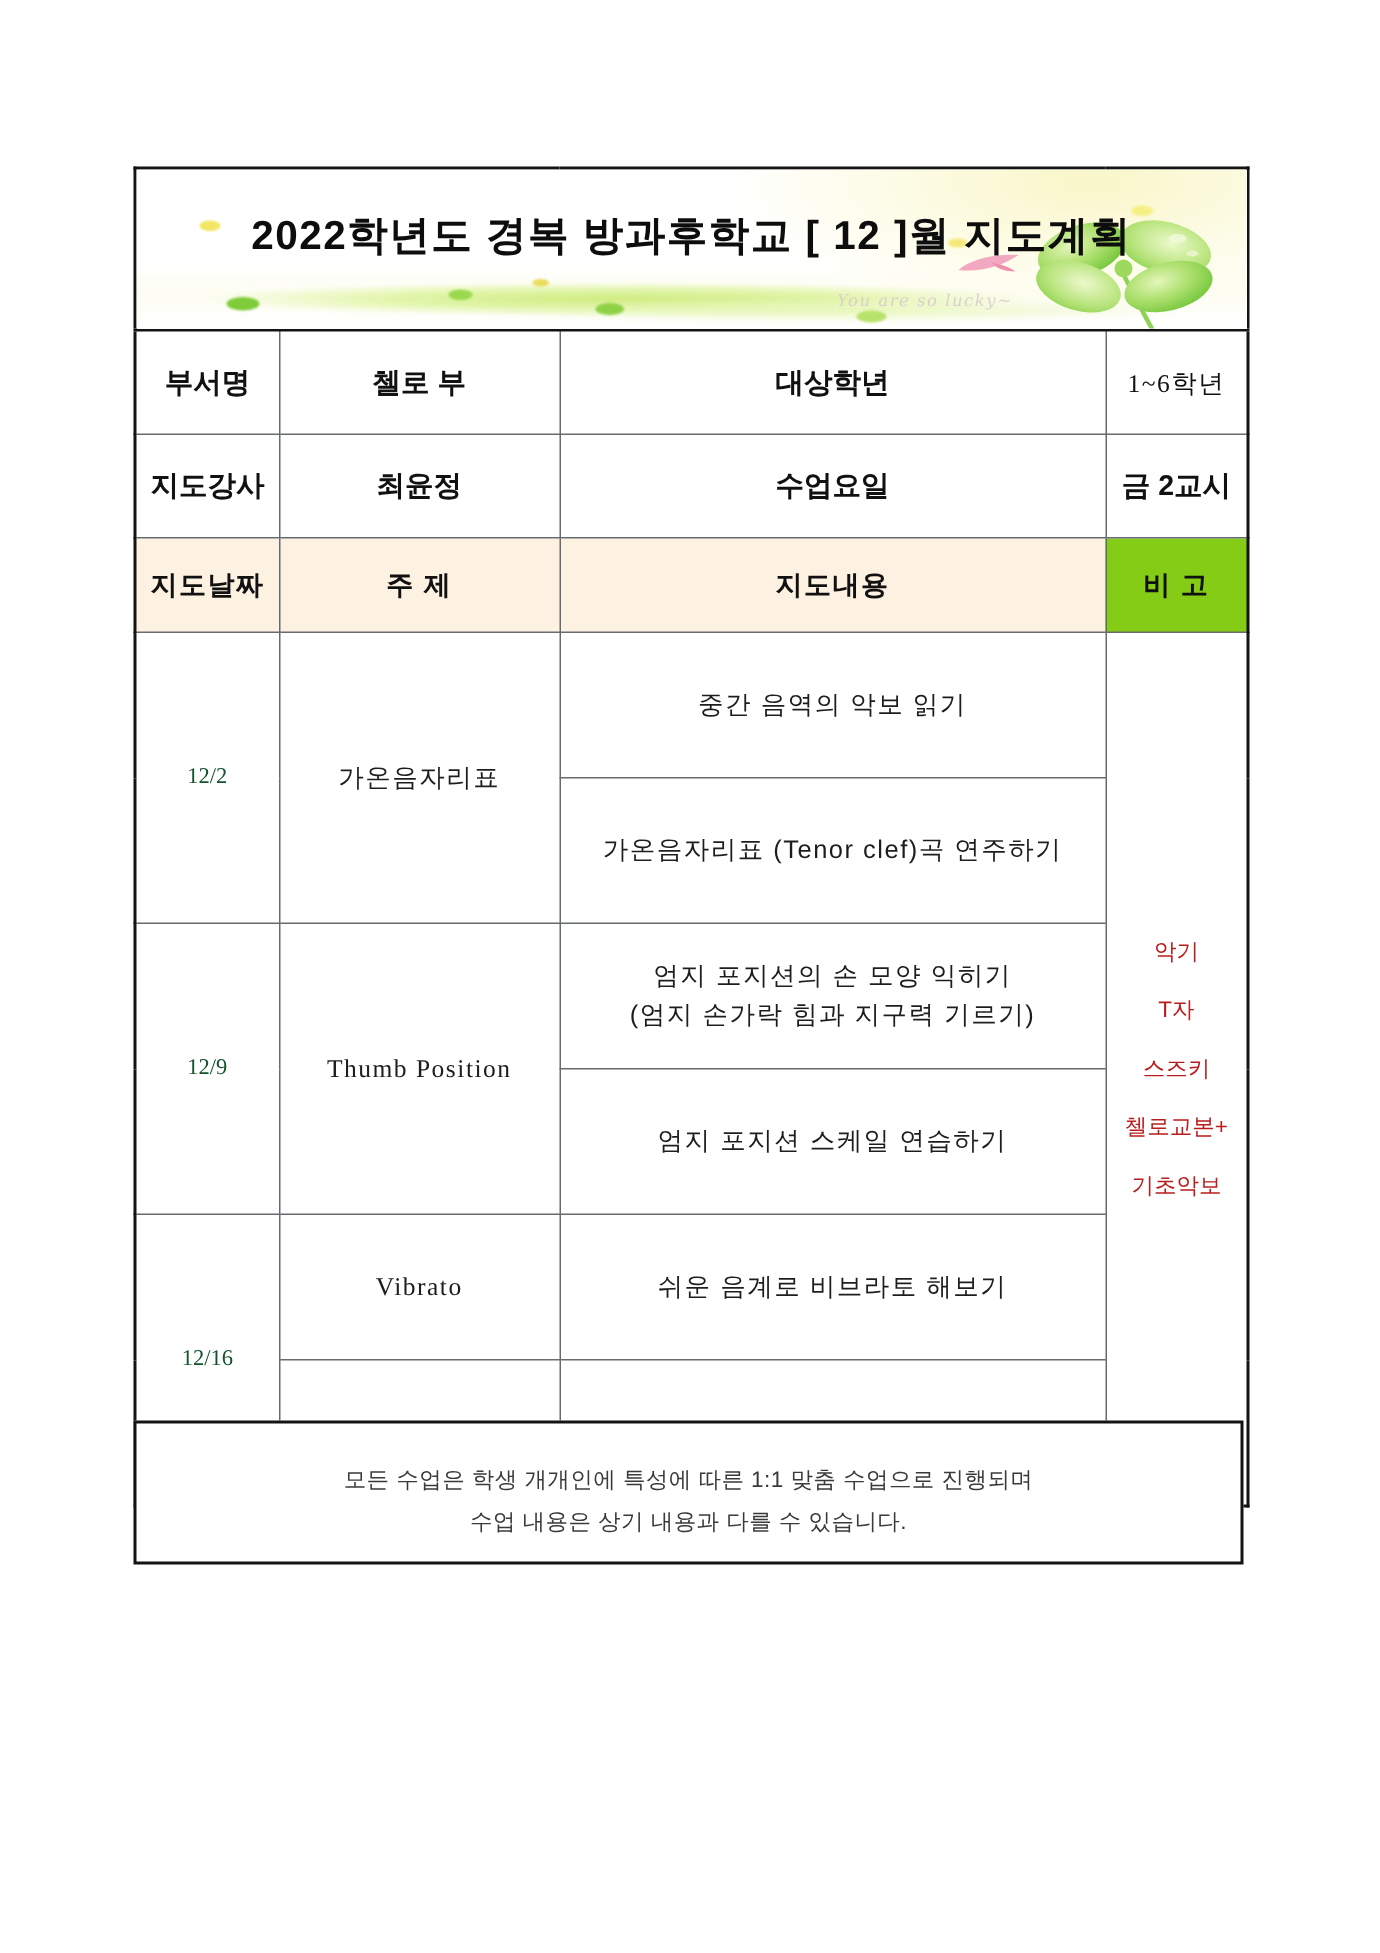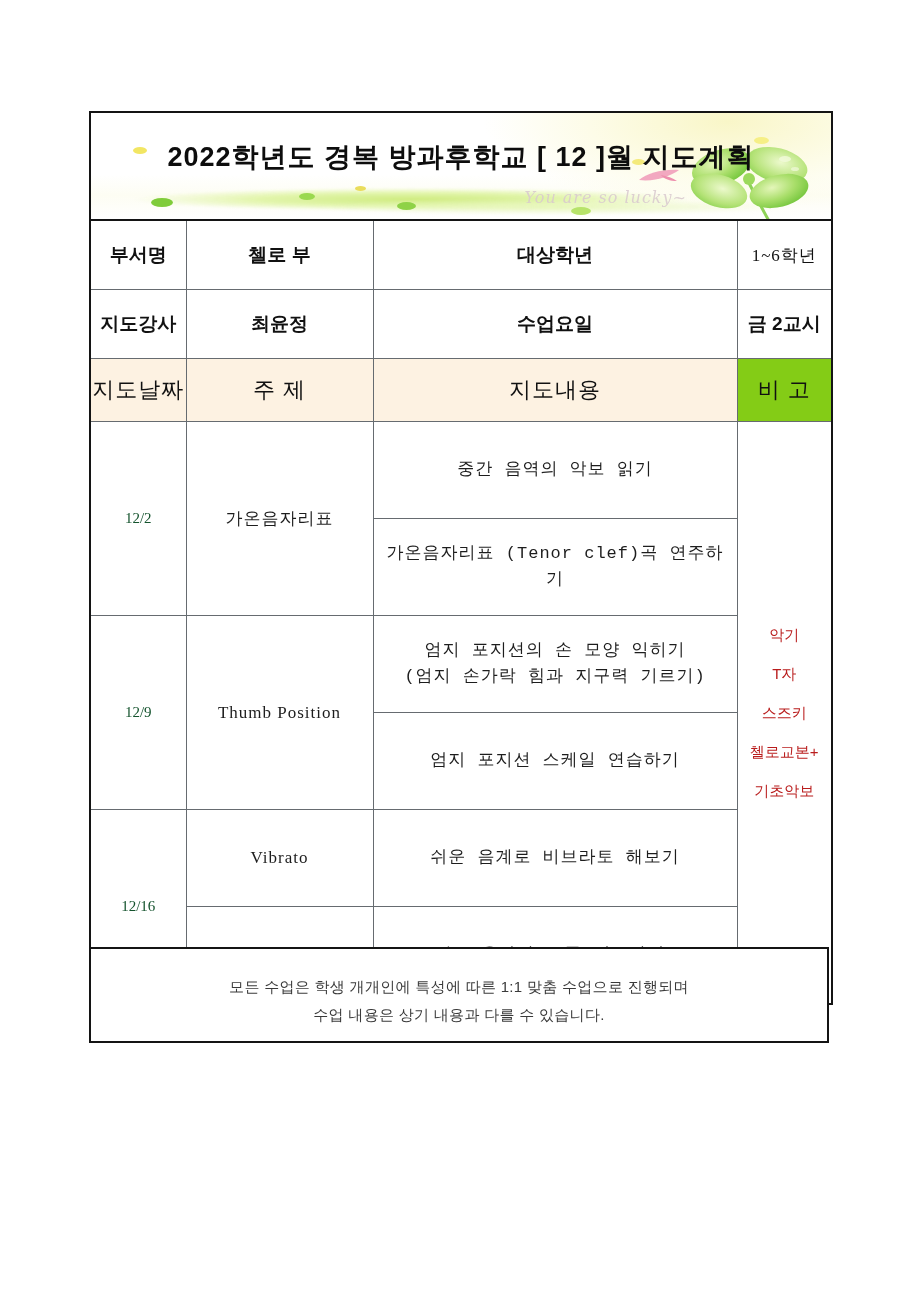--- a/index.html
+++ b/index.html
@@ -102,25 +102,25 @@
   }
   .ribbon {
     position: absolute;
     right: 150px;
     bottom: 34px;
     width: 44px;
     height: 18px;
   }
   .script-text {
     position: absolute;
-    right: 144px;
+    right: 156px;
     bottom: 12px;
     font-family: "DejaVu Serif", serif;
     font-style: italic;
-    font-size: 16px;
+    font-size: 11px;
     letter-spacing: 1px;
     color: #d9c9cf;
     opacity: .85;
     white-space: nowrap;
   }
   .banner-title {
     position: relative;
     z-index: 3;
     font-family: "Liberation Sans", sans-serif;
     font-weight: bold;
@@ -147,42 +147,42 @@
     font-family: "Liberation Serif", serif;
     font-size: 17px;
     font-weight: normal;
     letter-spacing: 1px;
   }
 
   
   .colhead td {
     height: 62px;
     background: #fdf2e2;
-    font-weight: normal;
-    font-size: 22px;
+    font-weight: bold;
+    font-size: 18px;
     letter-spacing: 1px;
   }
   .colhead td.plain-head {
     background: #84cc16;
   }
 
   
   .date-cell {
     font-family: Liberation Serif, serif;
     font-size: 15px;
     color: #14532d;
   }
   .topic-cell {
     font-family: "Liberation Serif", "DejaVu Serif", serif;
     font-size: 17px;
     letter-spacing: 1px;
     color: #1d1d1d;
   }
   .content-cell {
-    font-family: Liberation Mono, monospace;
+    font-family: Liberation Sans, sans-serif;
     font-size: 17px;
     letter-spacing: 1px;
     line-height: 1.55;
     color: #1d1d1d;
     padding: 6px 10px !important;
   }
   .remark-cell {
     font-family: Liberation Sans, sans-serif;
     font-size: 15px;
     letter-spacing: 0px;

